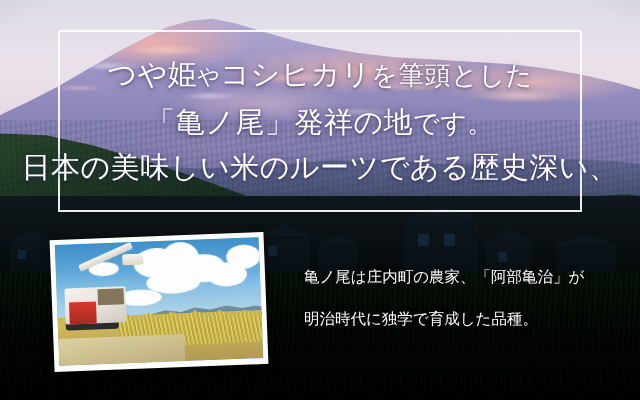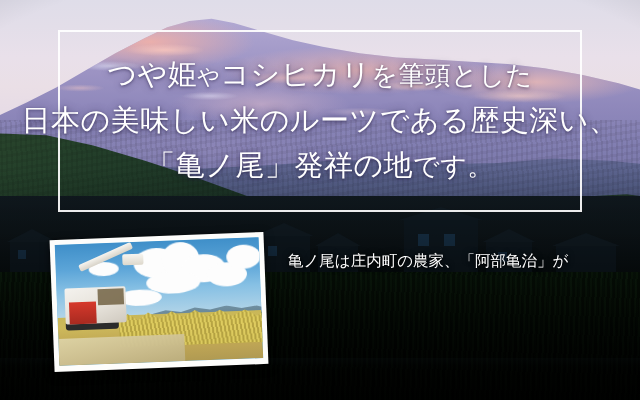--- a/index.html
+++ b/index.html
@@ -242,21 +242,21 @@
 
   
   .body-copy{
     position:absolute;left:288px;top:248px;width:330px;
     color:#fff;
     font-family:"DejaVu Serif","Liberation Serif",serif;
     font-size:15.5px;line-height:26px;
     text-shadow:0 1px 3px rgba(0,0,0,.9), 0 0 6px rgba(0,0,0,.7);
     user-select:none;
   }
-  .body-copy p{margin:0;white-space:nowrap;}
+  .body-copy p{margin:16px;white-space:nowrap;}
   .body-copy .gap{height:16px;}
 </style>
 </head>
 <body>
 
 <div id="stage">
 
   <div class="scene">
     <div class="sky"></div>
     <div class="mtn"></div>
@@ -288,22 +288,22 @@
     <div class="field"></div>
     <div class="field-tex"></div>
     <div class="field-band"></div>
     <div class="vignette"></div>
   </div>
 
   <div class="frame"></div>
 
   <div class="headline">
     <span class="hl-line hl1"><span>つや姫</span><span class="sm">や</span><span>コシヒカリ</span><span class="md">を筆頭とした</span></span>
+    <span class="hl-line hl3"><span>「亀ノ尾」</span><span>発祥の地</span><span class="md">です。</span></span>
     <span class="hl-line hl2">日本の美味しい米のルーツである歴史深い、</span>
-    <span class="hl-line hl3"><span>「亀ノ尾」</span><span>発祥の地</span><span class="md">です。</span></span>
   </div>
 
   <div class="polaroid">
     <div class="photo">
       <div class="p-sky"></div>
       <div class="cloud" style="left:38%;top:6%;width:46px;height:30px;"></div>
       <div class="cloud" style="left:52%;top:2%;width:38px;height:34px;"></div>
       <div class="cloud" style="left:62%;top:12%;width:44px;height:28px;"></div>
       <div class="cloud" style="left:44%;top:26%;width:54px;height:22px;"></div>
       <div class="cloud" style="left:74%;top:20%;width:40px;height:24px;"></div>
@@ -319,16 +319,17 @@
       <div class="harv-body"></div>
       <div class="harv-red"></div>
       <div class="harv-cab"></div>
       <div class="harv-arm"></div>
       <div class="harv-head"></div>
     </div>
   </div>
 
   <div class="body-copy">
     <p>亀ノ尾は庄内町の農家、「阿部亀治」が</p>
+    <p>明治時代に独学で育成した品種。</p>
     <div class="gap"></div>
   </div>
 
 </div>
 
 </body></html>

